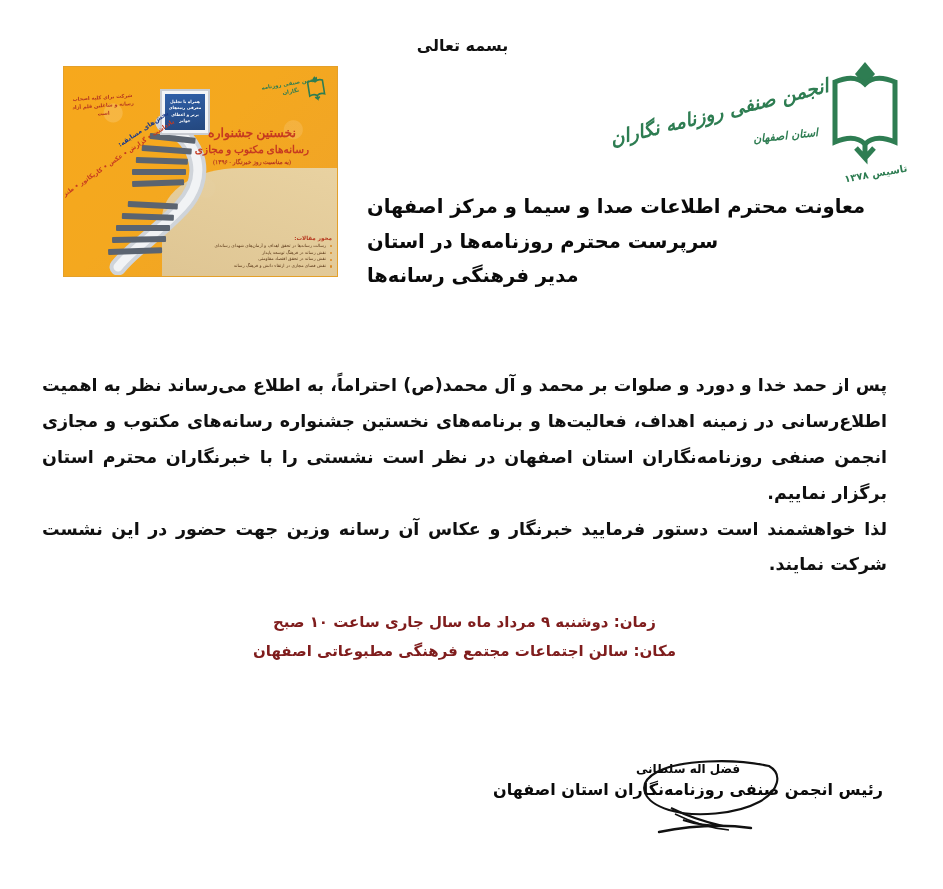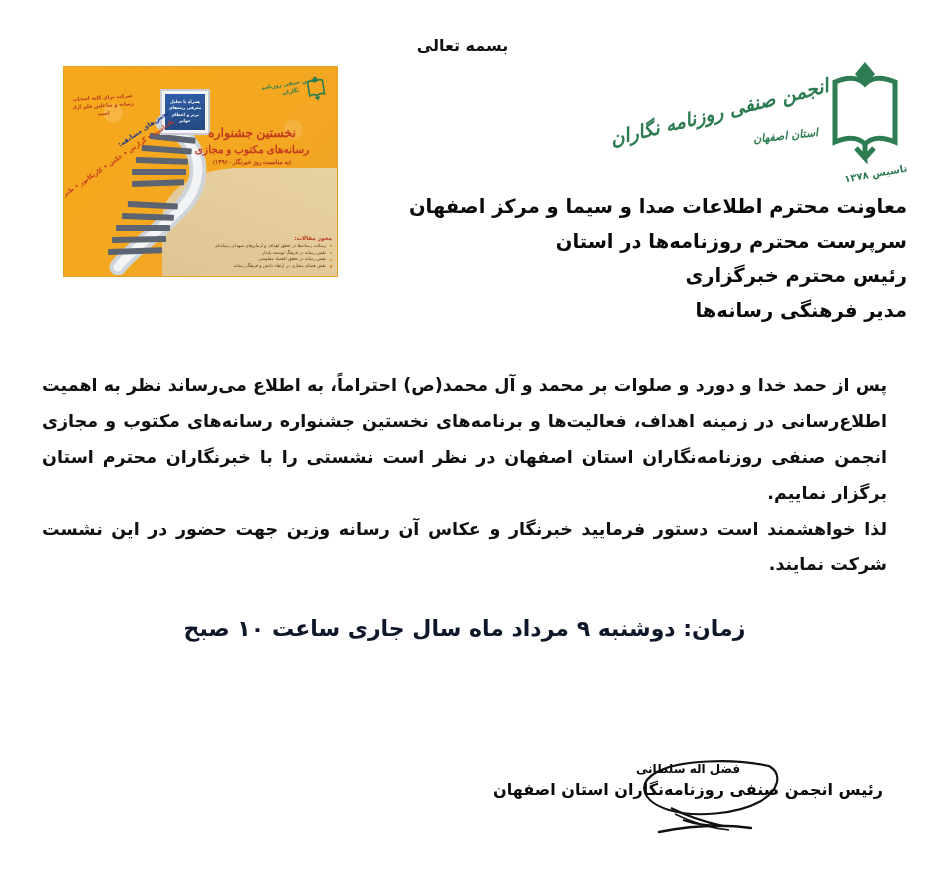--- a/index.html
+++ b/index.html
@@ -260,21 +260,21 @@
     border-radius: 50%;
   }
 
   
   .addressees {
     position: absolute;
     top: 190px;
     right: 36px;
     width: 540px;
     direction: rtl;
-    text-align: right;
+    text-align: left;
   }
   .addressee-line {
     font-size: 19.5px;
     font-weight: bold;
     color: #0a0a0a;
     line-height: 1.78;
     white-space: nowrap;
   }
 
   
@@ -299,23 +299,23 @@
   
   .details {
     position: absolute;
     top: 608px;
     right: 56px;
     width: 845px;
     direction: rtl;
     text-align: center;
   }
   .detail-line {
-    font-size: 22px;
-    font-weight: bold;
-    color: #0f172a;
+    font-size: 15px;
+    font-weight: bold;
+    color: #7f1d1d;
     line-height: 1.9;
     white-space: nowrap;
   }
 
   
   .signature {
     position: absolute;
     top: 762px;
     right: 40px;
     width: 430px;
@@ -424,31 +424,31 @@
       <div class="poster-axes-item">رسالت رسانه‌ها در تحقق اهداف و آرمان‌های شهدای رسانه‌ای</div>
       <div class="poster-axes-item">نقش رسانه در فرهنگ توسعه پایدار</div>
       <div class="poster-axes-item">نقش رسانه در تحقق اقتصاد مقاومتی</div>
       <div class="poster-axes-item">نقش فضای مجازی در ارتقاء دانش و فرهنگ رسانه</div>
     </div>
   </div>
 
   <div class="addressees">
     <div class="addressee-line">معاونت محترم اطلاعات صدا و سیما و مرکز اصفهان</div>
     <div class="addressee-line">سرپرست محترم روزنامه‌ها در استان</div>
-    <div class="addressee-line">رئیس محترم خبرگزاری</div>
     <div class="addressee-line">مدیر فرهنگی رسانه‌ها</div>
   </div>
 
   <div class="body-block">
     <p class="body-par">پس از حمد خدا و دورد و صلوات بر محمد و آل محمد(ص) احتراماً، به اطلاع می‌رساند نظر به اهمیت اطلاع‌رسانی در زمینه اهداف، فعالیت‌ها و برنامه‌های نخستین جشنواره رسانه‌های مکتوب و مجازی انجمن صنفی روزنامه‌نگاران استان اصفهان در نظر است نشستی را با خبرنگاران محترم استان برگزار نماییم.</p>
     <p class="body-par">لذا خواهشمند است دستور فرمایید خبرنگار و عکاس آن رسانه وزین جهت حضور در این نشست شرکت نمایند.</p>
   </div>
 
   <div class="details">
     <div class="detail-line">زمان: دوشنبه ۹ مرداد ماه سال جاری ساعت ۱۰ صبح</div>
+    <div class="detail-line">مکان: سالن اجتماعات مجتمع فرهنگی مطبوعاتی اصفهان</div>
   </div>
 
   <div class="signature">
     <div class="sign-name">فضل اله سلطانی</div>
     <div class="sign-title">رئیس انجمن صنفی روزنامه‌نگاران استان اصفهان</div>
     <div class="sign-mark">
       <svg viewBox="0 0 260 86" width="260" height="86" aria-hidden="true">
         <path d="M186 10 C150 2 96 4 74 16 C52 28 60 46 86 54 C112 62 154 58 176 46 C196 35 200 18 186 10 Z" fill="none" stroke="#111" stroke-width="2.1"></path>
         <path d="M88 52 C104 60 122 66 140 70 C126 70 112 68 100 64" fill="none" stroke="#111" stroke-width="2"></path>
         <path d="M92 58 C108 66 126 72 146 74" fill="none" stroke="#111" stroke-width="1.6"></path>

